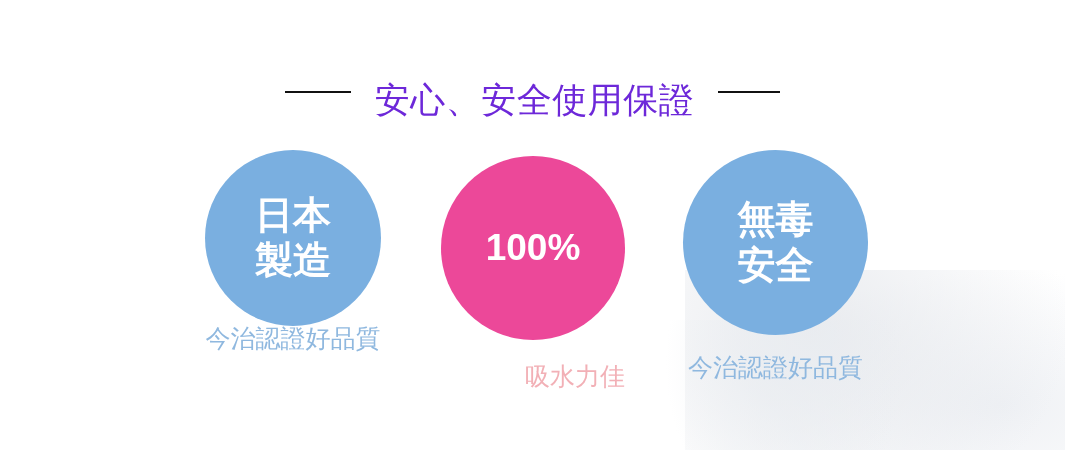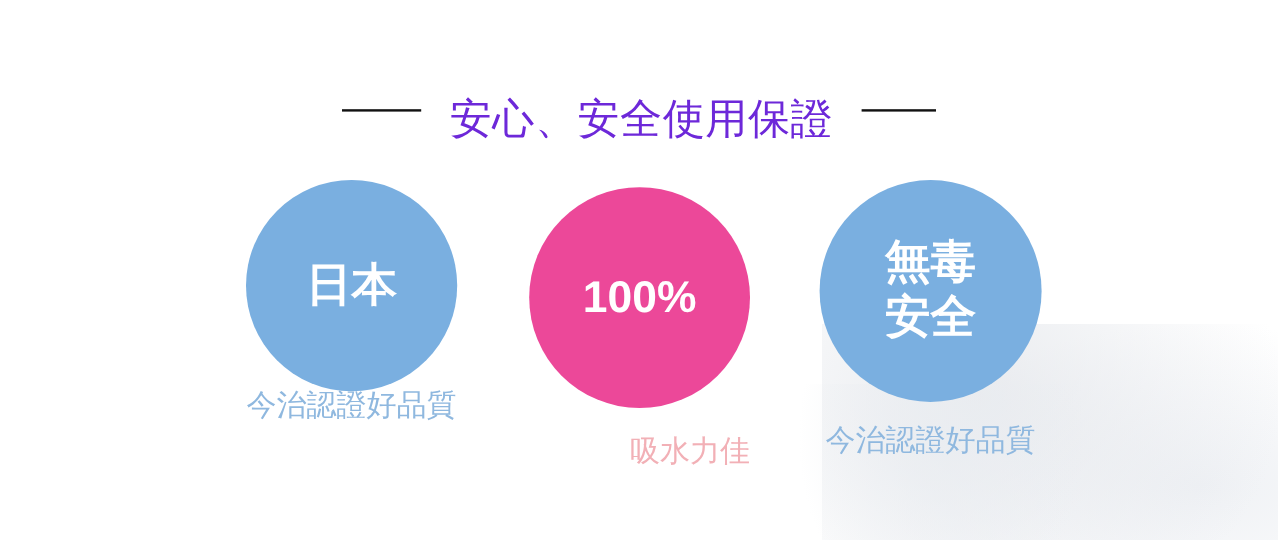--- a/index.html
+++ b/index.html
@@ -132,20 +132,21 @@
     <span class="heading-rule left" style="background: rgb(17, 17, 17);"></span>
     <span class="heading-text" style="color: #6d28d9; margin-top: 16px;">安心、安全使用保證</span>
     <span class="heading-rule right" style="background: rgb(17, 17, 17);"></span>
   </div>
 
   <div class="circles">
 
     <div class="feature" id="feature-japan-made">
       <div class="circle" id="circle-japan-made" style="background: rgb(122, 175, 224); color: rgb(255, 255, 255);">
         <span class="circle-line">日本</span>
+        <span class="circle-line">製造</span>
       </div>
       <div class="caption" id="caption-japan-made" style="color: rgb(143, 184, 223);">今治認證好品質</div>
     </div>
 
     <div class="feature" id="feature-cotton">
       <div class="circle" id="circle-cotton" style="background: #ec4899; color: rgb(255, 255, 255); align-items: center;">
         <span class="circle-line">100%</span>
       </div>
       <div class="caption" id="caption-cotton" style="color: rgb(242, 176, 182);">吸水力佳</div>
     </div>

